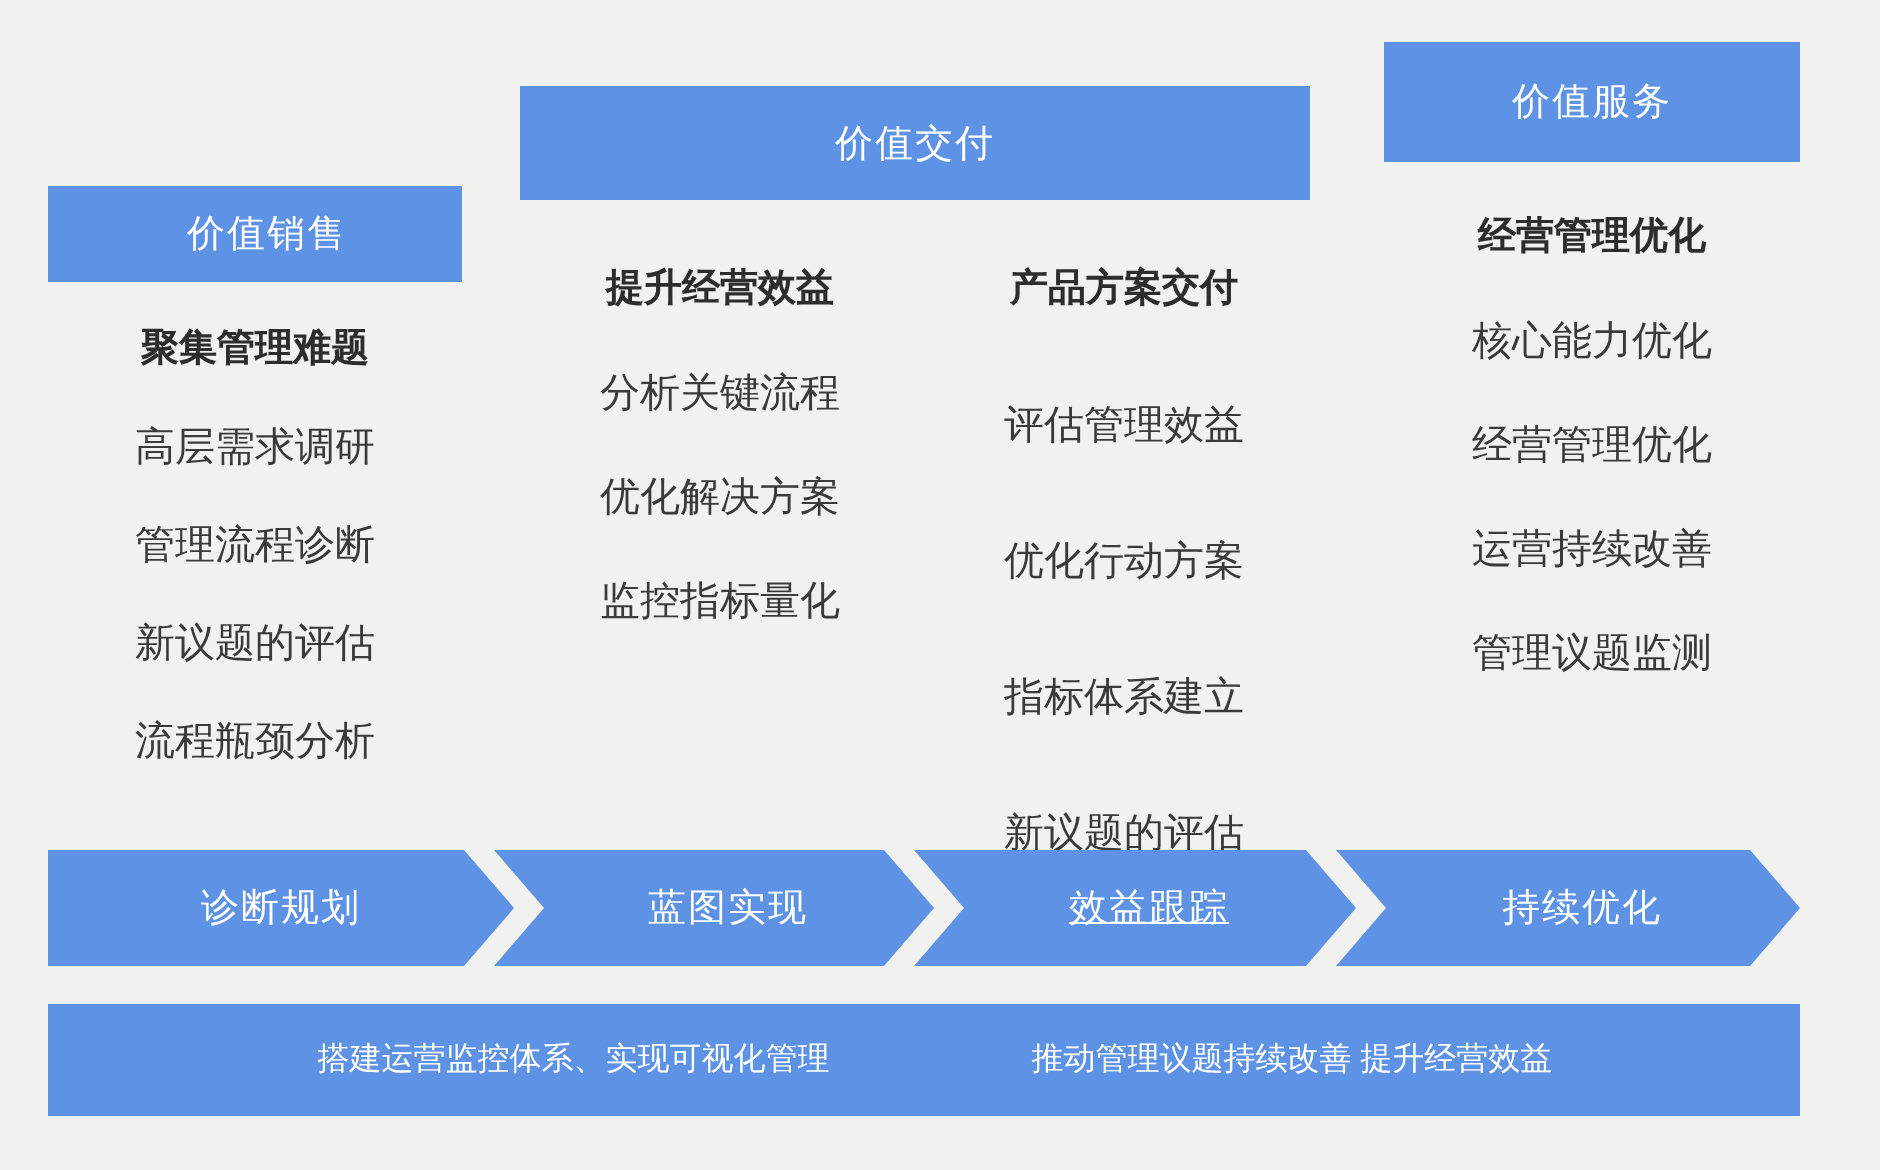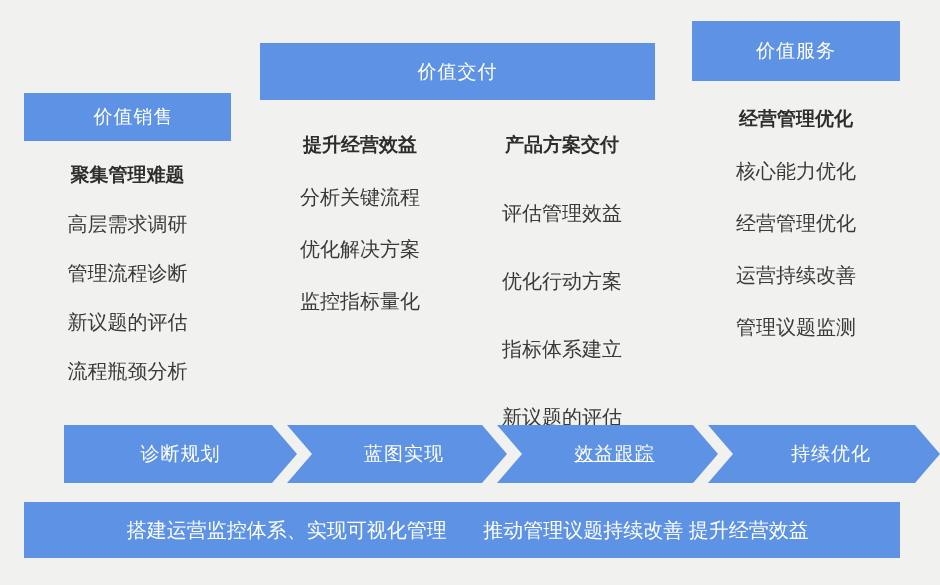--- a/index.html
+++ b/index.html
@@ -48,40 +48,40 @@
   #group-sales{left:24px;top:160px;width:207px;gap:19px;}
   #group-planning{left:260px;top:130px;width:200px;gap:22px;}
   #group-product{left:462px;top:130px;width:200px;gap:38px;}
   #group-service{left:692px;top:104px;width:208px;gap:22px;}
 
   
   .chev{
     position:absolute;top:425px;height:58px;
     background:var(--blue);color:var(--white);
     display:flex;align-items:center;justify-content:center;
-    font-size:19px;letter-spacing:1px;margin-left:40px;
+    font-size:19px;letter-spacing:1px;
   }
   .chev.notched{padding-left:14px;}
   #chev-1{left:24px;width:233px;
     clip-path:polygon(0 0,calc(100% - 25px) 0,100% 50%,calc(100% - 25px) 100%,0 100%);}
   #chev-2{left:247px;width:220px;
     clip-path:polygon(0 0,calc(100% - 25px) 0,100% 50%,calc(100% - 25px) 100%,0 100%,25px 50%);}
   #chev-3{left:457px;width:221px;
     clip-path:polygon(0 0,calc(100% - 25px) 0,100% 50%,calc(100% - 25px) 100%,0 100%,25px 50%);text-decoration:underline;}
   #chev-4{left:668px;width:232px;
     clip-path:polygon(0 0,calc(100% - 25px) 0,100% 50%,calc(100% - 25px) 100%,0 100%,25px 50%);}
 
   
   .footer-bar{
     position:absolute;left:24px;top:502px;width:876px;height:56px;
     background:var(--blue);color:var(--white);
   }
   .footer-bar span{
     position:absolute;top:50%;transform:translate(-50%,-50%);
-    font-size:20px;white-space:nowrap;
+    font-size:16px;white-space:nowrap;
   }
   .footer-bar .f-left{left:30%;}
   .footer-bar .f-right{left:71%;}
 </style>
 </head>
 <body>
 
 <div class="canvas">
 
   <div class="stage-box" id="box-sales">

